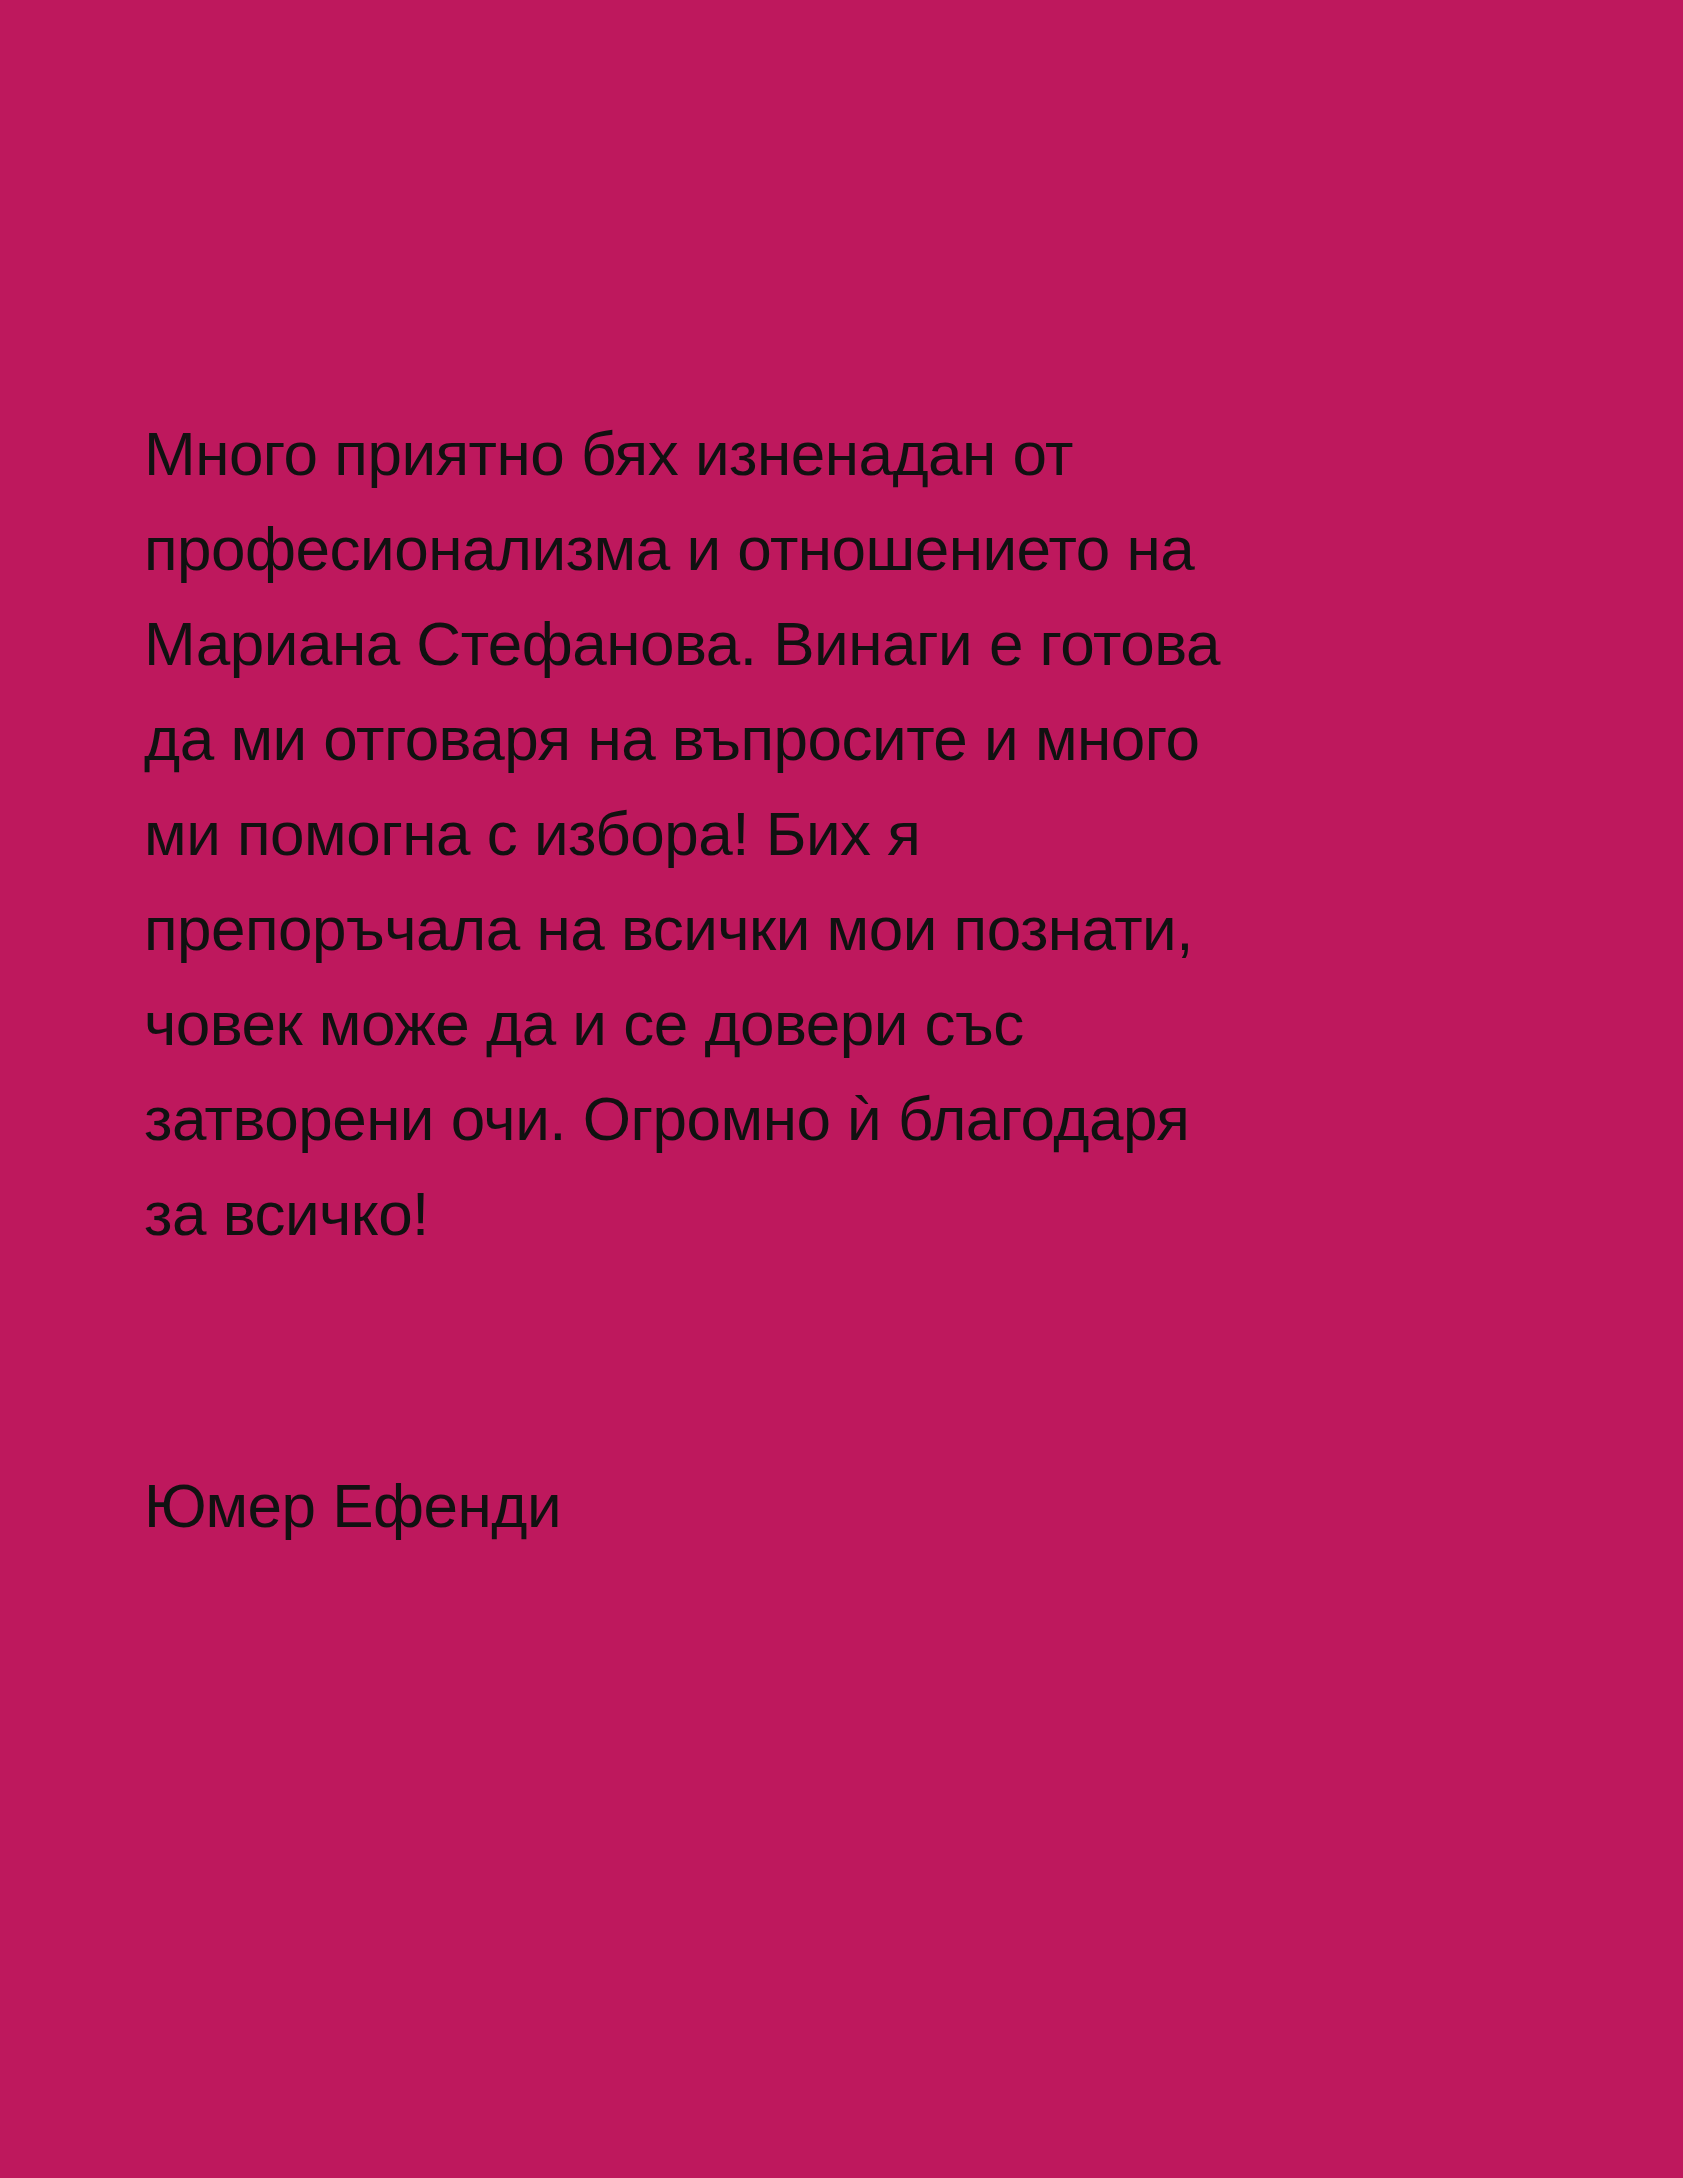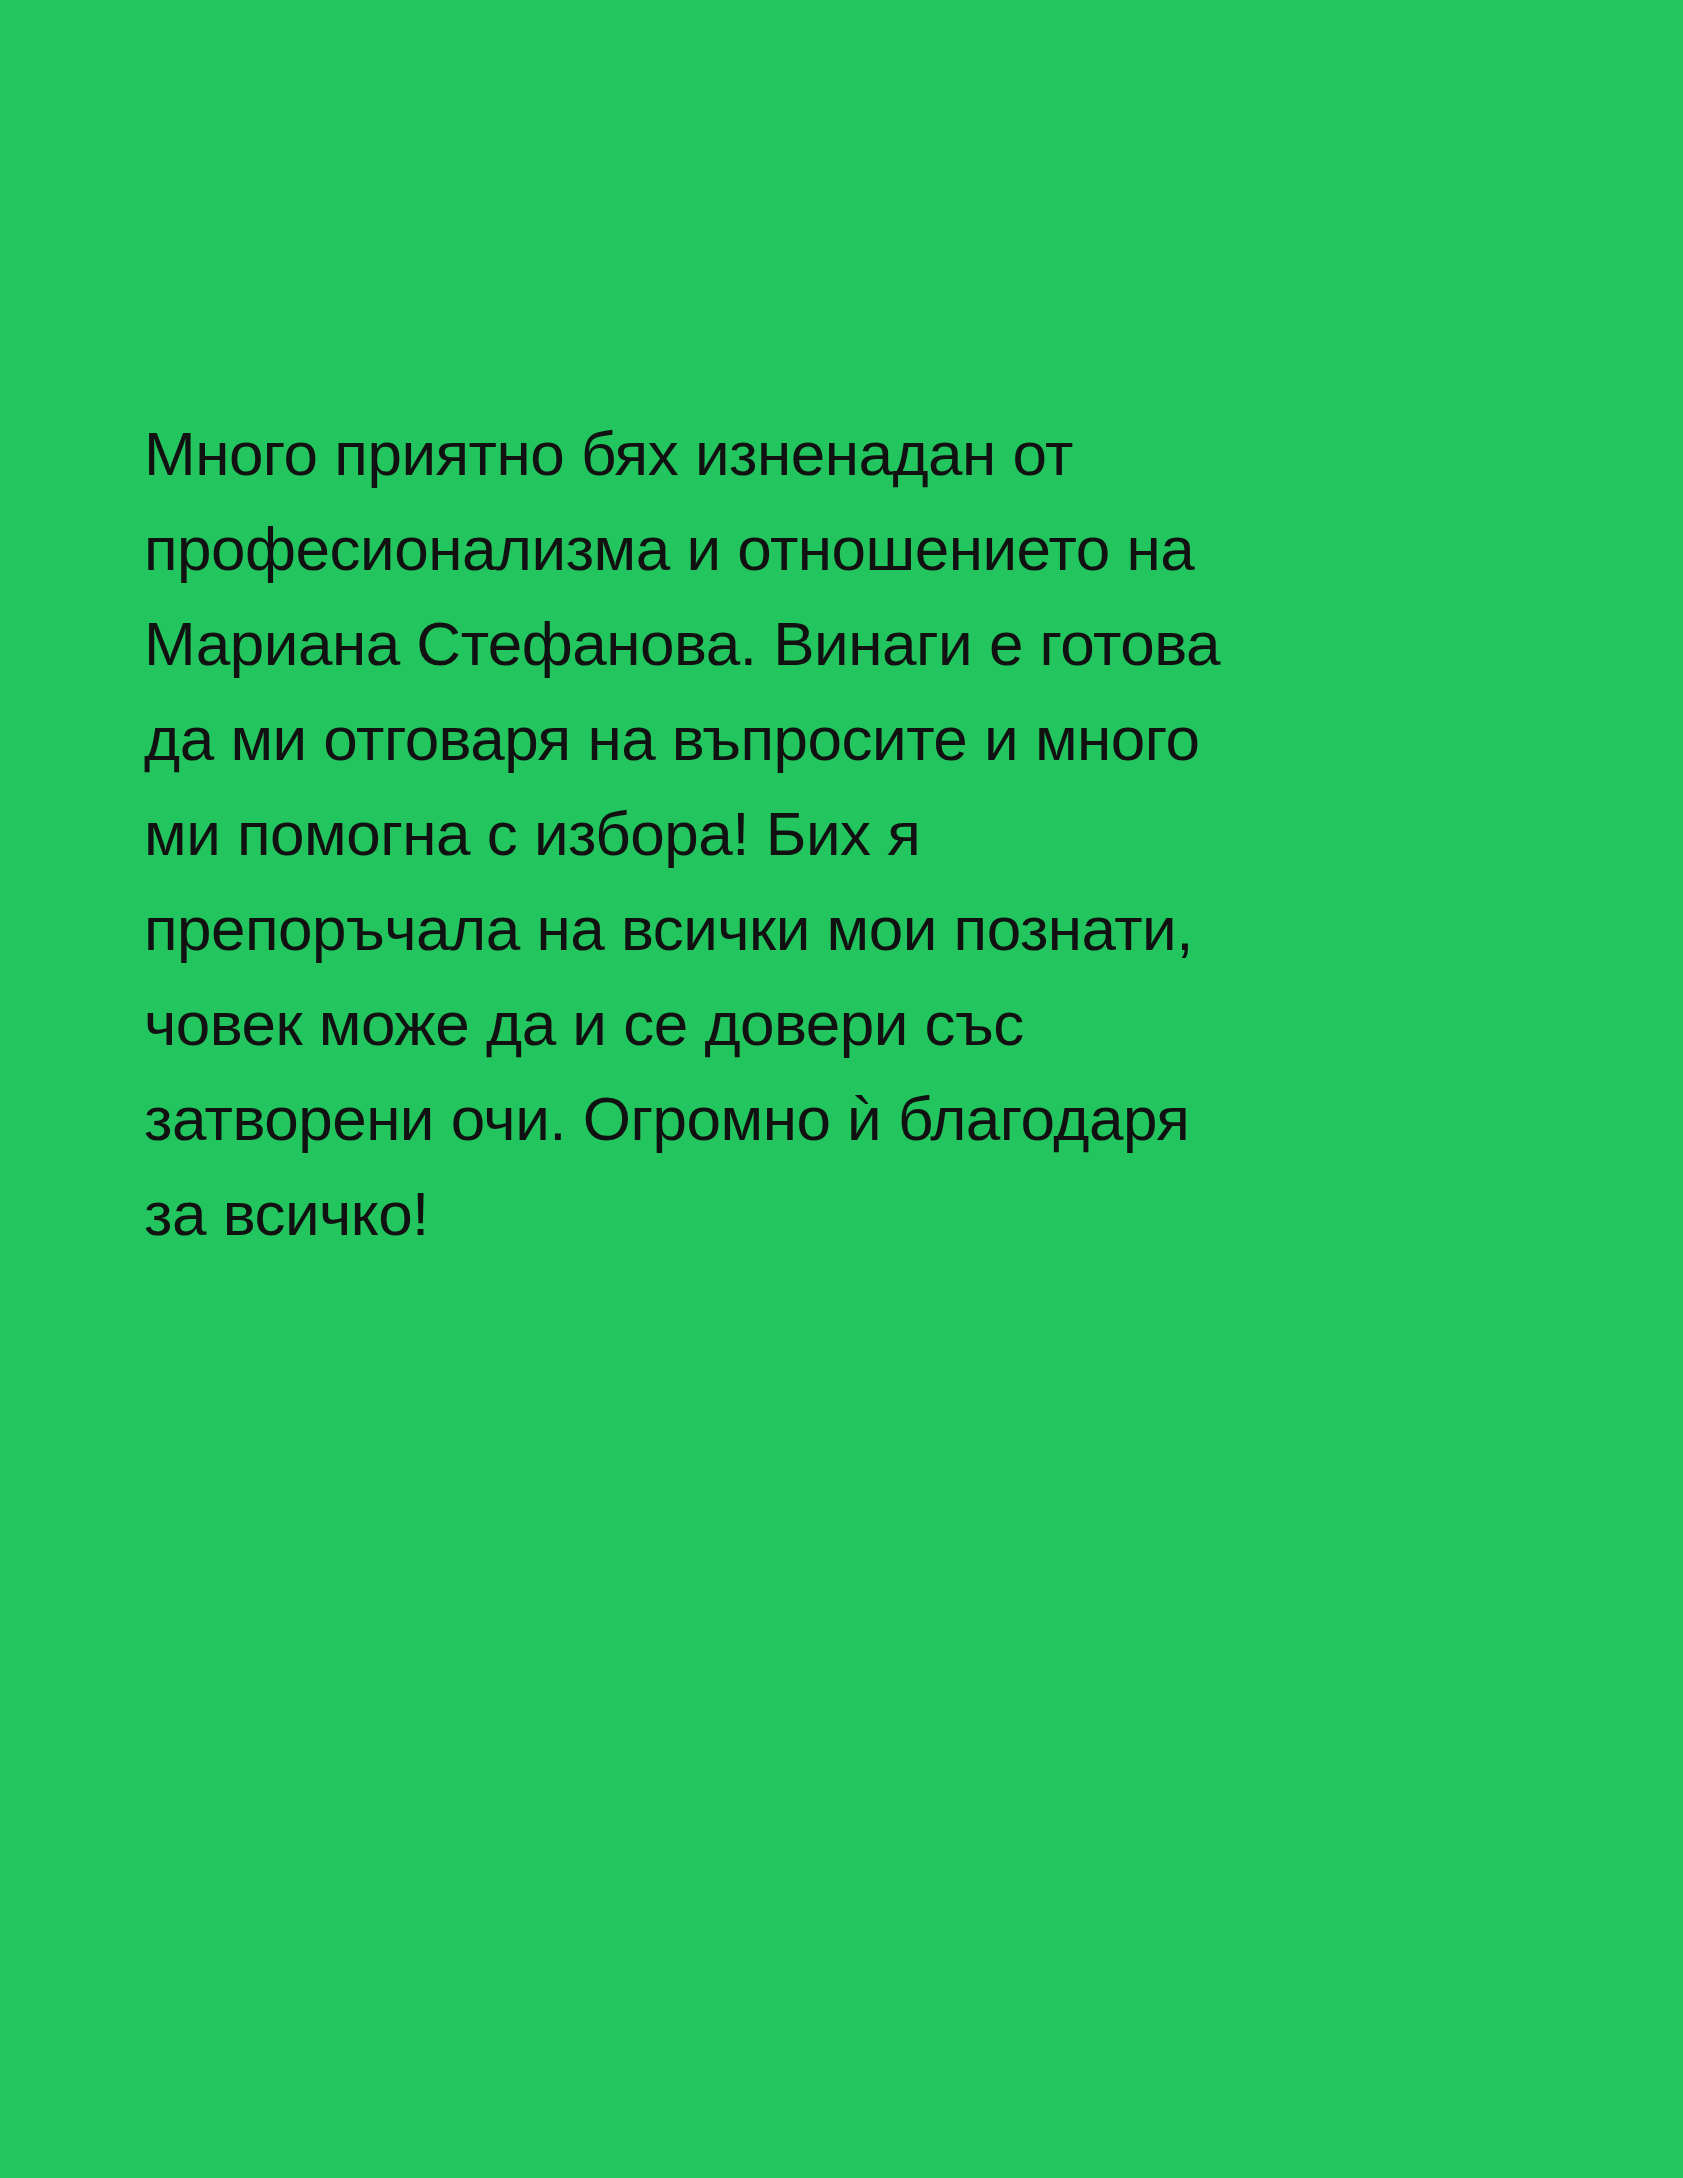--- a/index.html
+++ b/index.html
@@ -4,21 +4,21 @@
 <style>
   html, body {
     margin: 0;
     padding: 0;
     background: #ffffff;
   }
   .page {
     position: relative;
     width: 1683px;
     height: 2178px;
-    background: #22c55e;
+    background: #be185d;
     overflow: hidden;
     font-family: "Liberation Sans", sans-serif;
     color: #111111;
   }
   .testimonial-text {
     position: absolute;
     left: 144px;
     top: 406px;
     width: 1465px;
     font-size: 62px;
@@ -46,14 +46,15 @@
 <div class="page">
   <div class="testimonial-text">Много приятно бях изненадан от
 професионализма и отношението на
 Мариана Стефанова. Винаги е готова
 да ми отговаря на въпросите и много
 ми помогна с избора! Бих я
 препоръчала на всички мои познати,
 човек може да и се довери със
 затворени очи. Огромно ѝ благодаря
 за всичко!</div>
+  <div class="testimonial-author">Юмер Ефенди</div>
 </div>
 
 
 </body></html>

